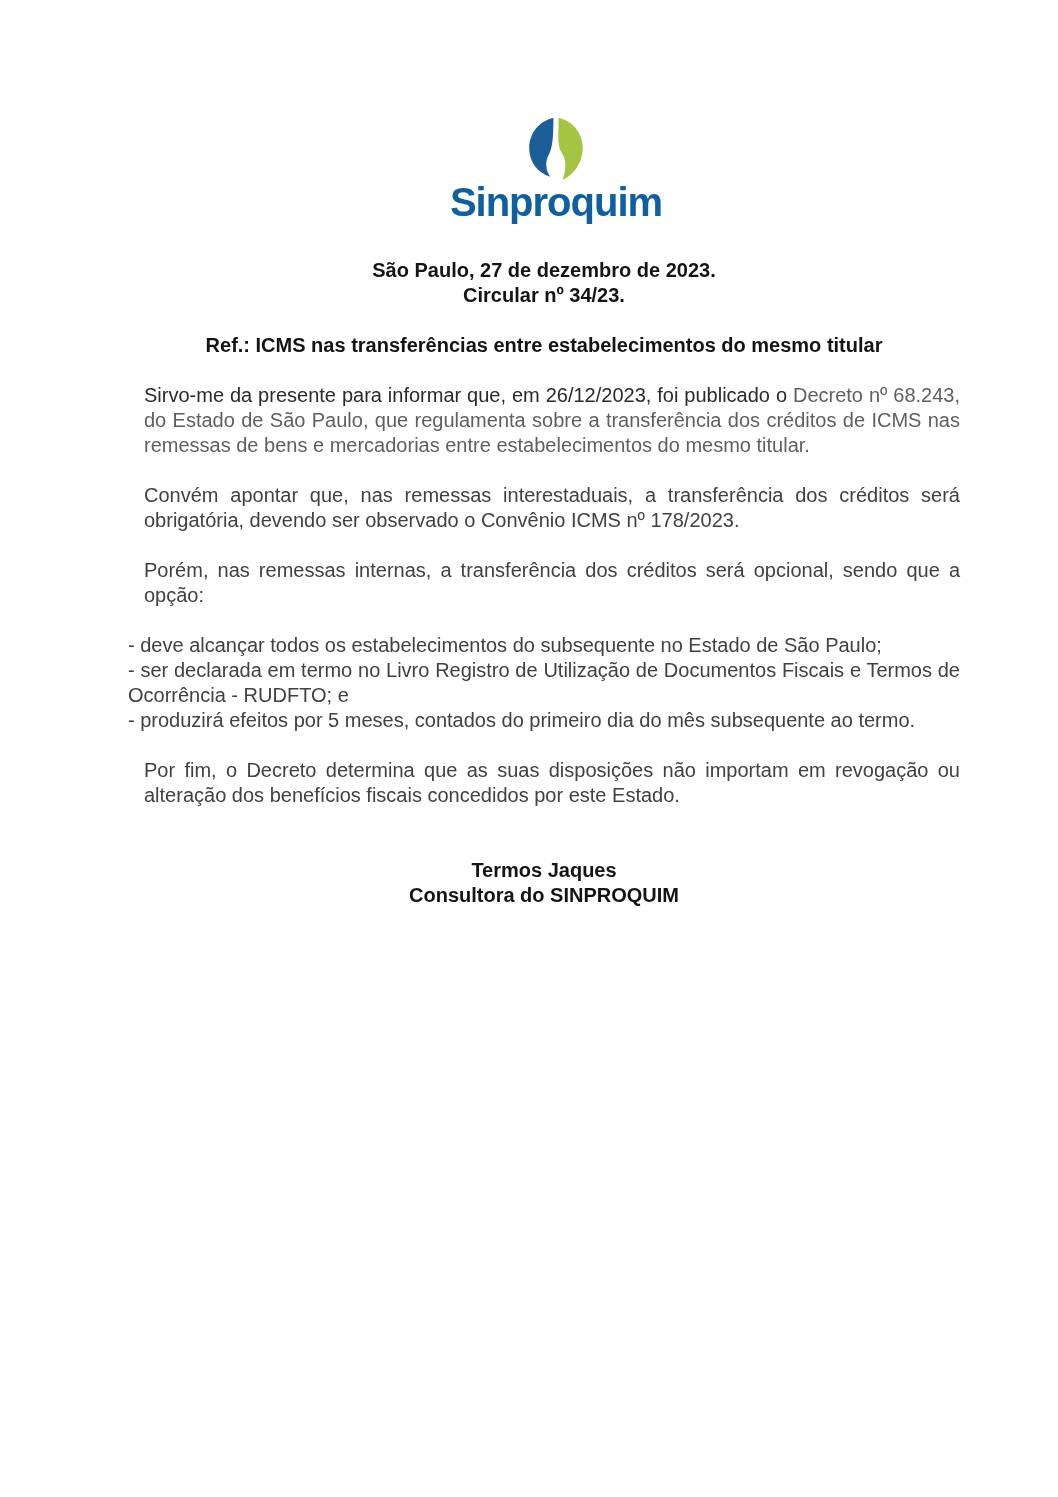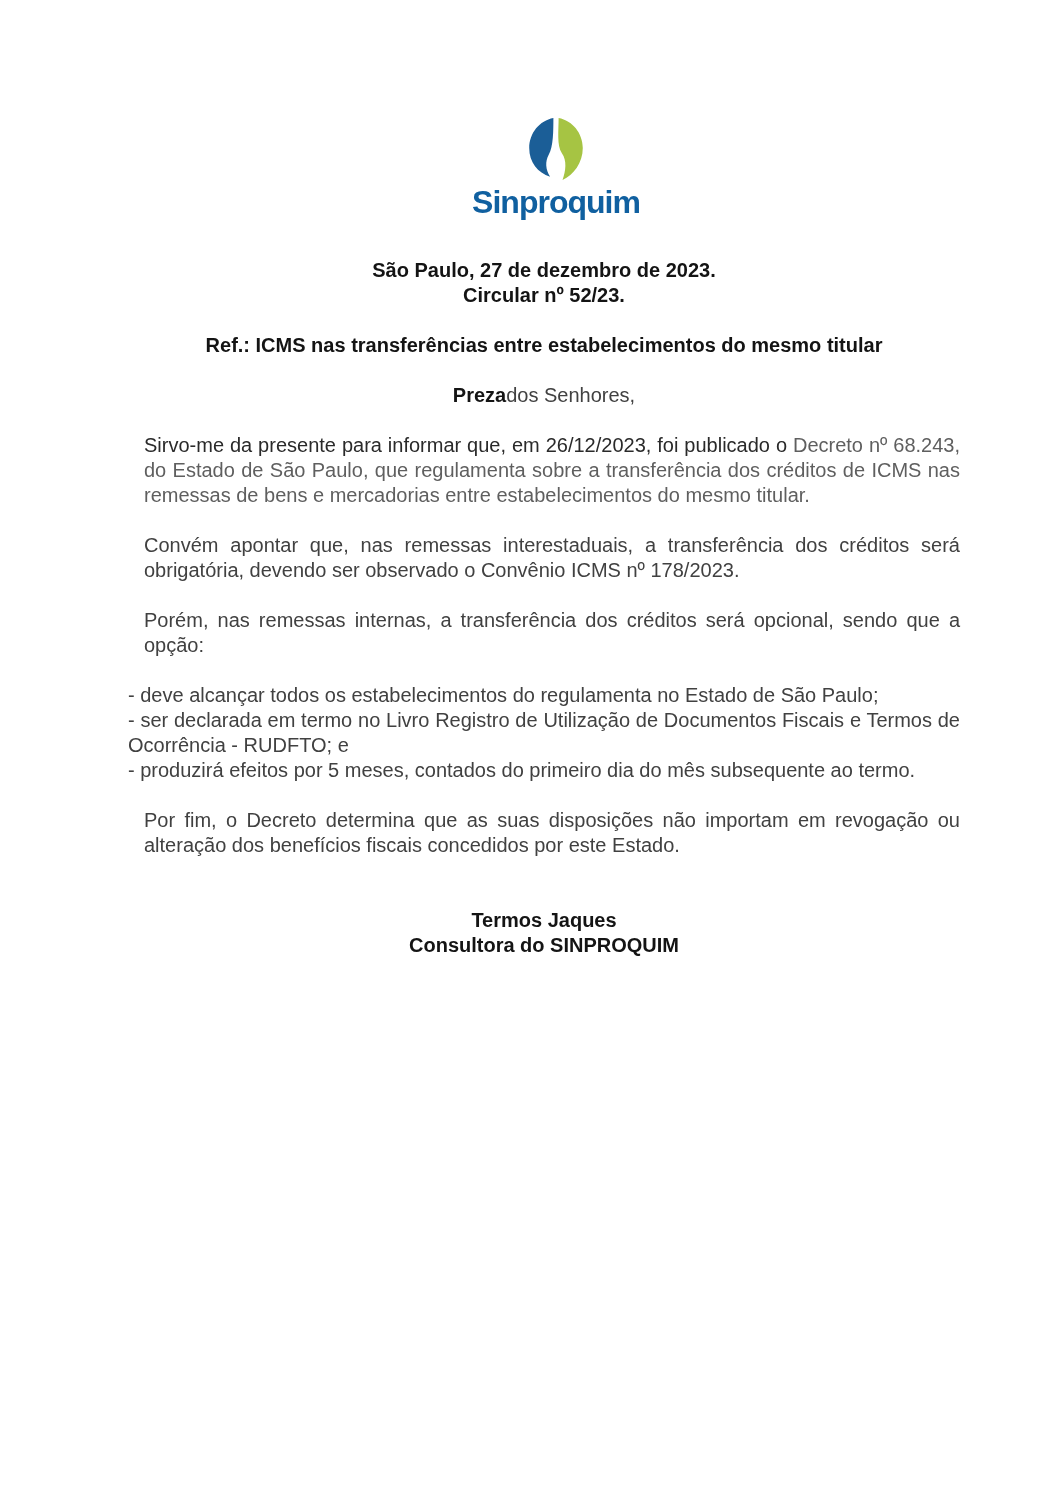--- a/index.html
+++ b/index.html
@@ -22,21 +22,21 @@
   
   .logo {
     width: 220px;
     margin: 0 auto 36px;
     position: relative;
     left: 12px;
     text-align: center;
   }
   .logo-icon { display: block; margin: 0 auto 2px; }
   .wordmark {
-    font-size: 32px;
+    font-size: 40px;
     line-height: 40px;
     font-weight: 700;
     letter-spacing: -1px;
     color: var(--wordmark-blue, #1060a0);
   }
 
   
   p { margin: 0; text-align: center; }
   .mt  { margin-top: 25px; }
   .mt2 { margin-top: 50px; }
@@ -72,35 +72,34 @@
       <path style="fill: var(--brand-blue, #1b5e97);" d="M46 3 C 25 7, 9 26, 9 49 C 9 71, 22 87, 41 93
                C 34 82, 33 70, 39 59 C 46 47, 46 22, 46 3 Z"></path>
       <path style="fill: var(--brand-green, #a6c443);" d="M54 3 C 75 7, 91 26, 91 49 C 91 72, 77 90, 60 98
                C 65 84, 67 68, 59 57 C 51 45, 54 22, 54 3 Z"></path>
     </svg>
     <div class="wordmark">Sinproquim</div>
   </div>
 
   <div>
     <p class="bold-line">São Paulo, 27 de dezembro de 2023.</p>
-    <p class="bold-line">Circular nº 52/23.</p>
+    <p class="bold-line">Circular nº 34/23.</p>
   </div>
 
   <p class="subject mt">Ref.: ICMS nas transferências entre estabelecimentos do mesmo titular</p>
 
-  <p class="mt"><span class="bold-line">Preza</span><span>dos Senhores,</span></p>
 
   <p class="mt justify"><span class="lead">Sirvo-me da presente para informar que, em 26/12/2023, foi publicado o </span><span class="gray">Decreto nº 68.243, do Estado de São Paulo, que regulamenta sobre a transferência dos créditos de ICMS nas remessas de bens e mercadorias entre estabelecimentos do mesmo titular.</span></p>
 
   <p class="mt justify">Convém apontar que, nas remessas interestaduais, a transferência dos créditos será obrigatória, devendo ser observado o Convênio ICMS nº 178/2023.</p>
 
   <p class="mt justify">Porém, nas remessas internas, a transferência dos créditos será opcional, sendo que a opção:</p>
 
   <div class="mt">
-    <div class="list-item">- deve alcançar todos os estabelecimentos do regulamenta no Estado de São Paulo;</div>
+    <div class="list-item">- deve alcançar todos os estabelecimentos do subsequente no Estado de São Paulo;</div>
     <div class="list-item">- ser declarada em termo no Livro Registro de Utilização de Documentos Fiscais e Termos de Ocorrência - RUDFTO; e</div>
     <div class="list-item">- produzirá efeitos por 5 meses, contados do primeiro dia do mês subsequente ao termo.</div>
   </div>
 
   <p class="mt justify">Por fim, o Decreto determina que as suas disposições não importam em revogação ou alteração dos benefícios fiscais concedidos por este Estado.</p>
 
 
   <div class="mt2">
     <p class="signature">Termos Jaques</p>
     <p class="signature">Consultora do SINPROQUIM</p>

